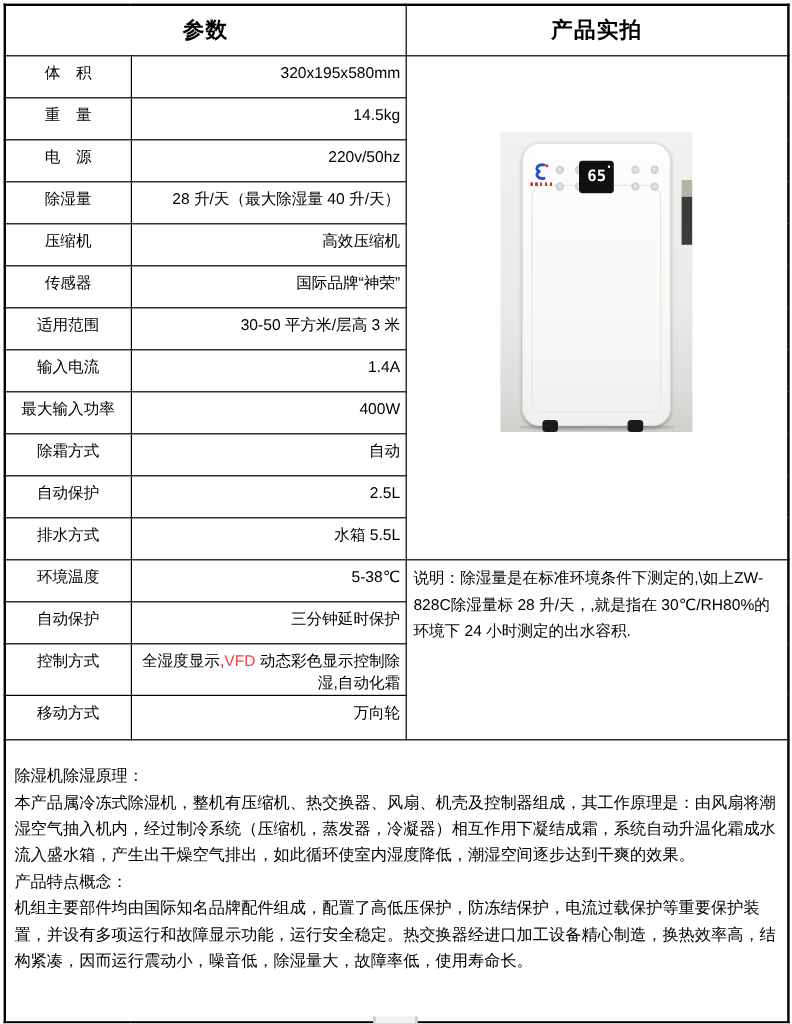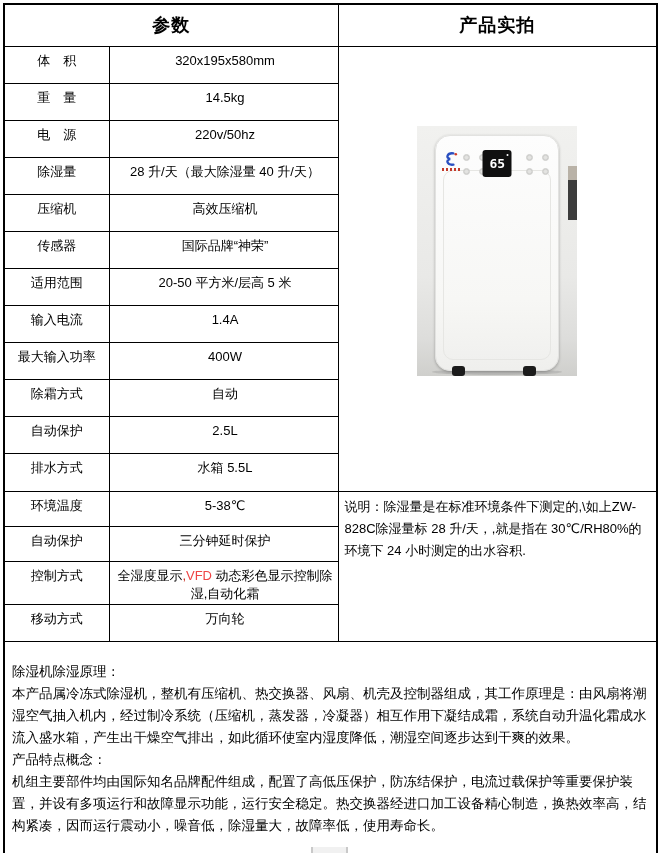--- a/index.html
+++ b/index.html
@@ -17,28 +17,28 @@
   table.spec th, table.spec td { border:1px solid #000; }
   th.hdr {
     height:42px; font-size:18px; font-weight:bold;
     text-align:center; vertical-align:middle; letter-spacing:1px;
   }
   td.label {
     text-align:center; vertical-align:top; padding-top:6px;
     font-size:13px; height:35px; line-height:16px;margin-top:36px;
   }
   td.value {
-    text-align:center; vertical-align:top; padding:5px 4px 0 7px;
+    text-align:right; vertical-align:top; padding:5px 4px 0 7px;
     font-size:13px; line-height:18px;
   }
   tr.tall td { height:43px; }
   tr.last td { height:37px; }
   .vfd-comma { color:#c3291c; }
   .vfd-word  { color:#ef4444; }
-  td.photo-cell { vertical-align:top; padding:16px;text-decoration:underline; }
+  td.photo-cell { vertical-align:top; padding:0;text-decoration:underline; }
   td.note-cell  {
     vertical-align:top; padding:4px 5px 0 6px;
     font-size:13px; line-height:22px; text-align:left;
   }
   td.bottom-cell {
     vertical-align:top; padding:19px 8px 0 7px;
     font-size:13.5px; line-height:22px; text-align:left;
   }
   .bottom-cell div { margin:0; }
 
@@ -177,21 +177,21 @@
     <tr>
       <td class="label">压缩机</td>
       <td class="value">高效压缩机</td>
     </tr>
     <tr>
       <td class="label">传感器</td>
       <td class="value">国际品牌“神荣”</td>
     </tr>
     <tr>
       <td class="label">适用范围</td>
-      <td class="value">20-50 平方米/层高 5 米</td>
+      <td class="value">30-50 平方米/层高 3 米</td>
     </tr>
     <tr>
       <td class="label">输入电流</td>
       <td class="value">1.4A</td>
     </tr>
     <tr>
       <td class="label">最大输入功率</td>
       <td class="value">400W</td>
     </tr>
     <tr>

